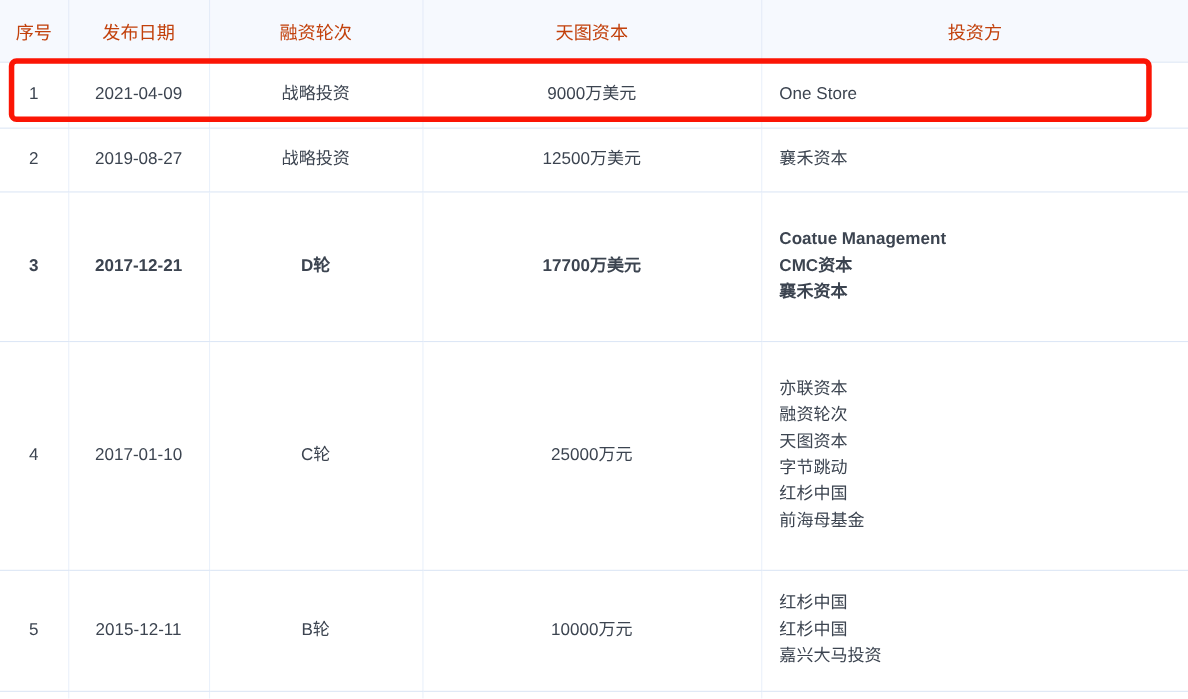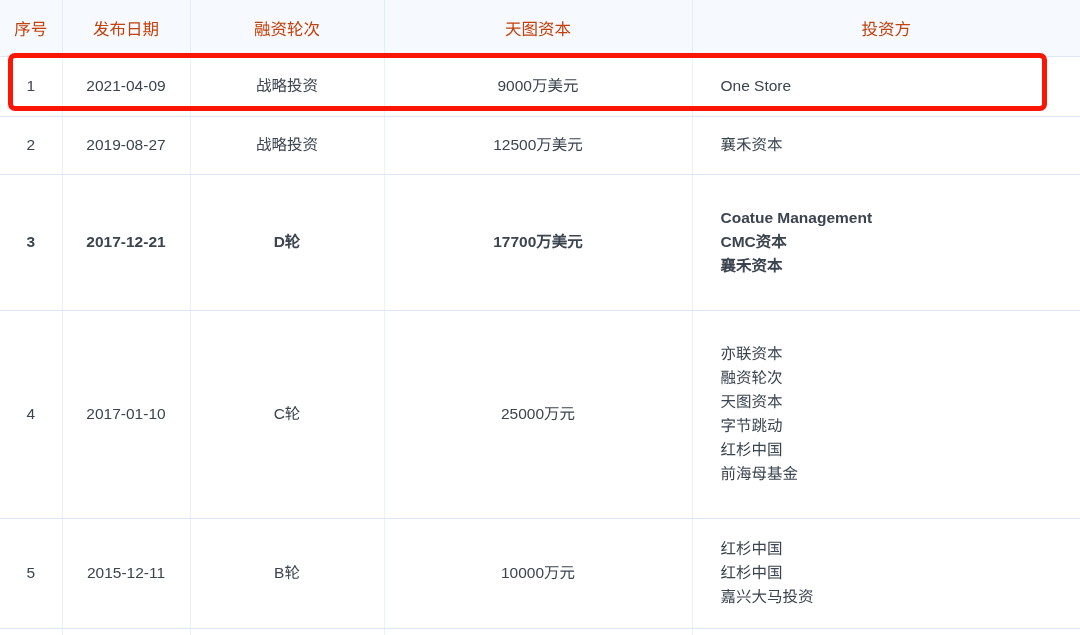--- a/index.html
+++ b/index.html
@@ -61,21 +61,21 @@
     vertical-align: middle;
     border-right: 1px solid #eaf1fb;
     border-bottom: 1px solid #dde7f6;
     background: #ffffff;
     line-height: 1.55;
   }
   tbody td:last-child { border-right: none; }
 
   tbody td.cell-investors {
     text-align: left;
-    padding-left: 28px;
+    padding-left: 16px;
   }
 
   tbody tr.row-1 td { height: 60px; }
   tbody tr.row-2 td { height: 58px; }
   tbody tr.row-3 td { height: 136px; font-weight: bold; }
   tbody tr.row-4 td { height: 208px; }
   tbody tr.row-5 td { height: 110px; }
   tbody tr.row-6 td { height: 60px; }
 
   .investor-line {

